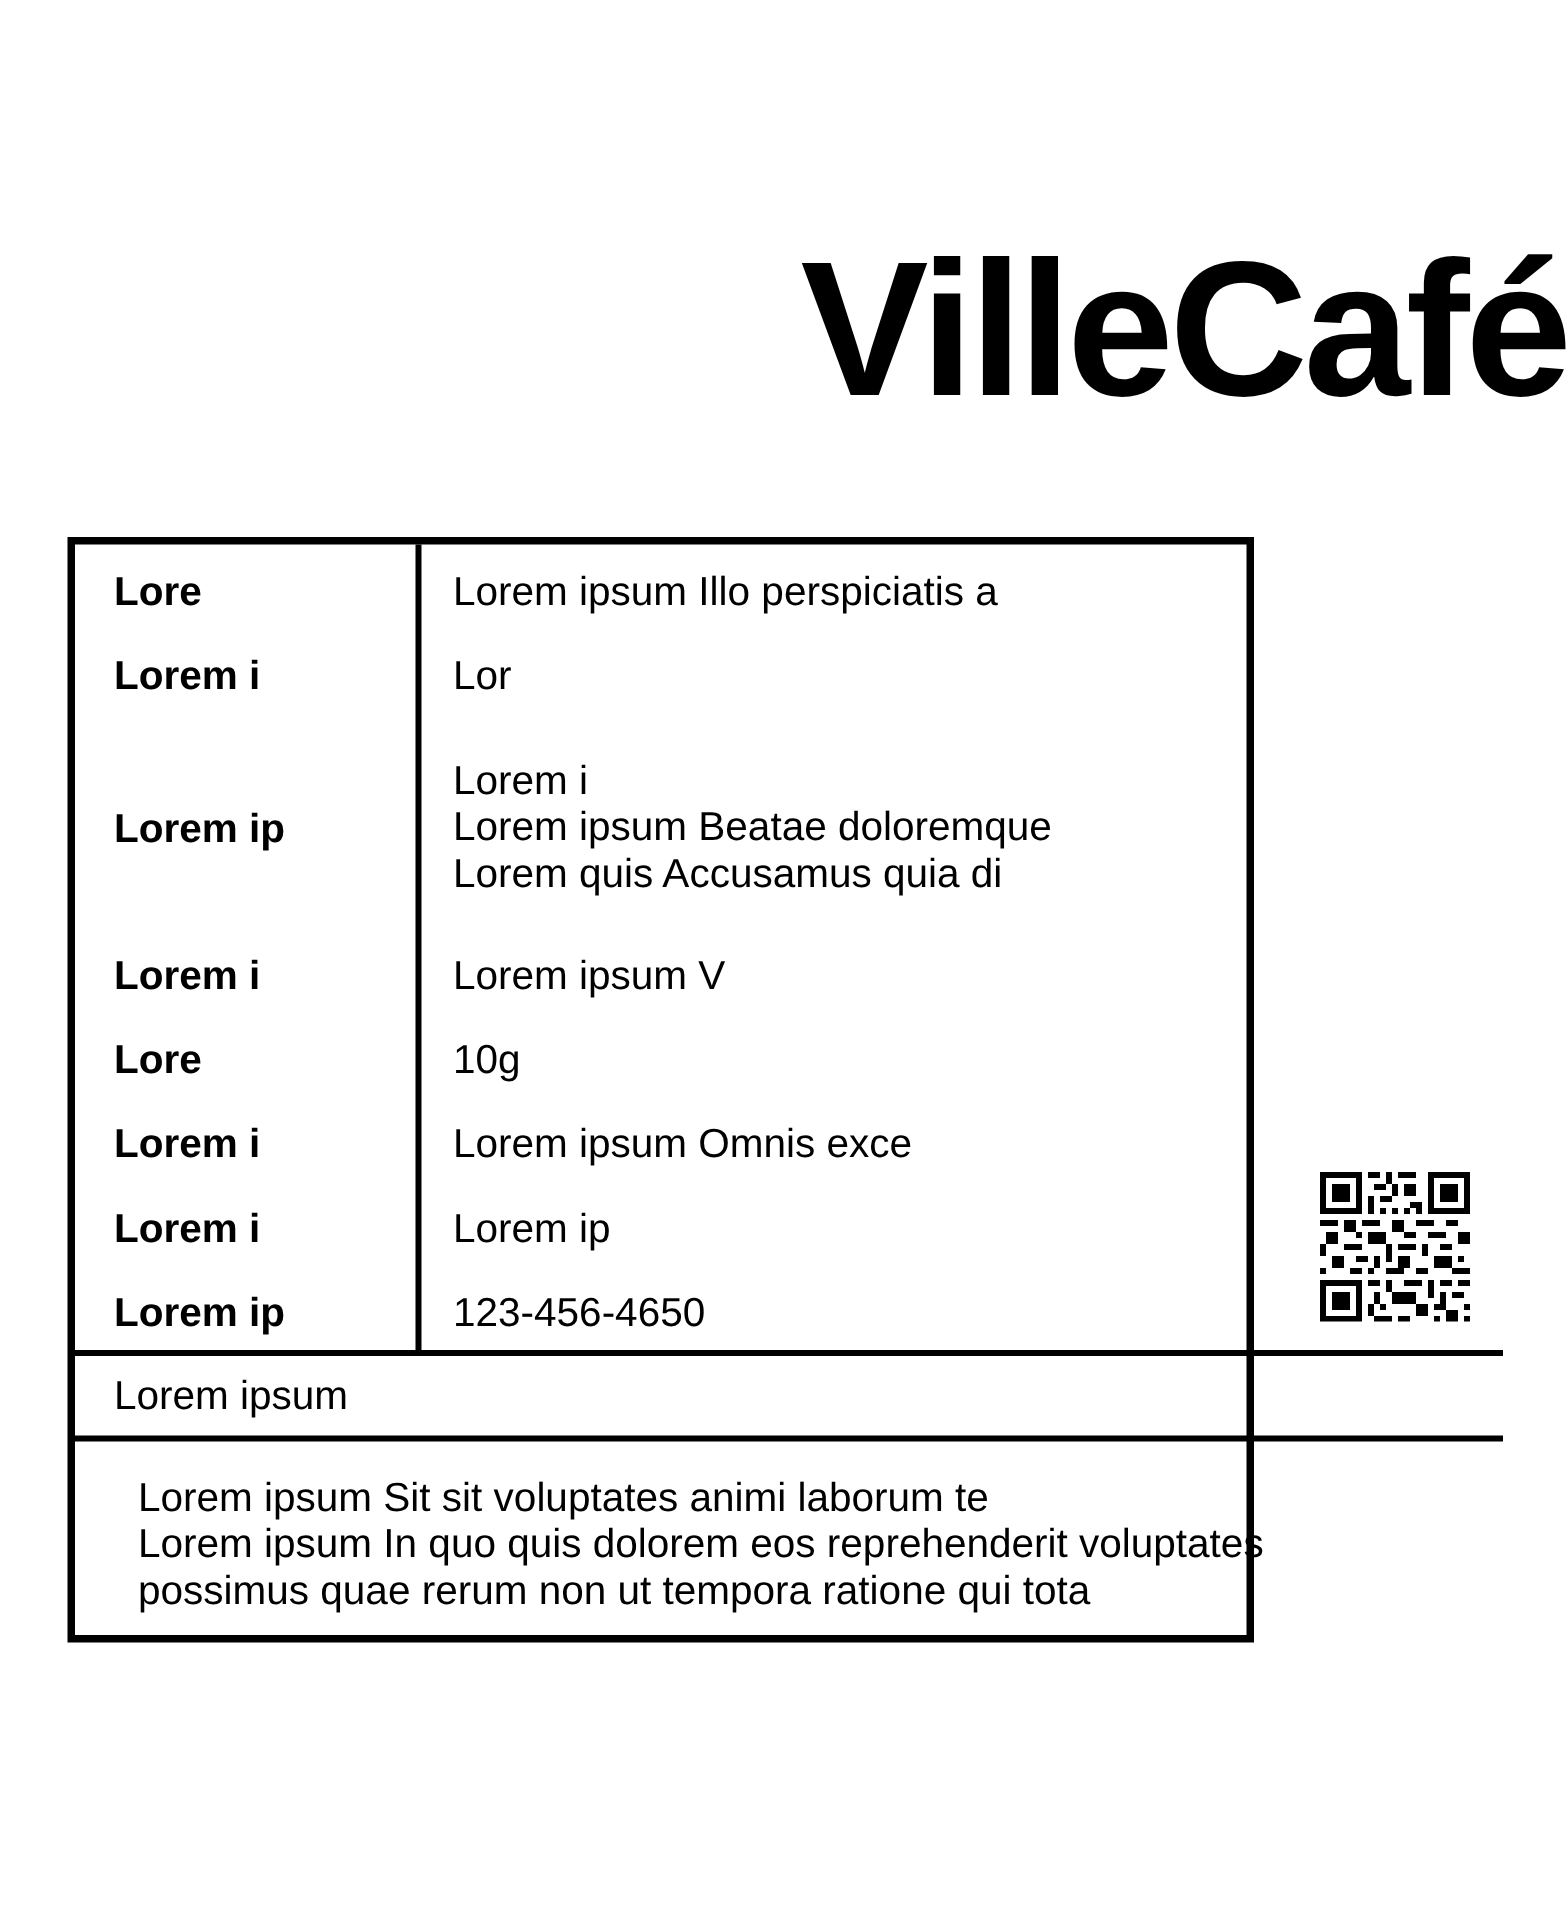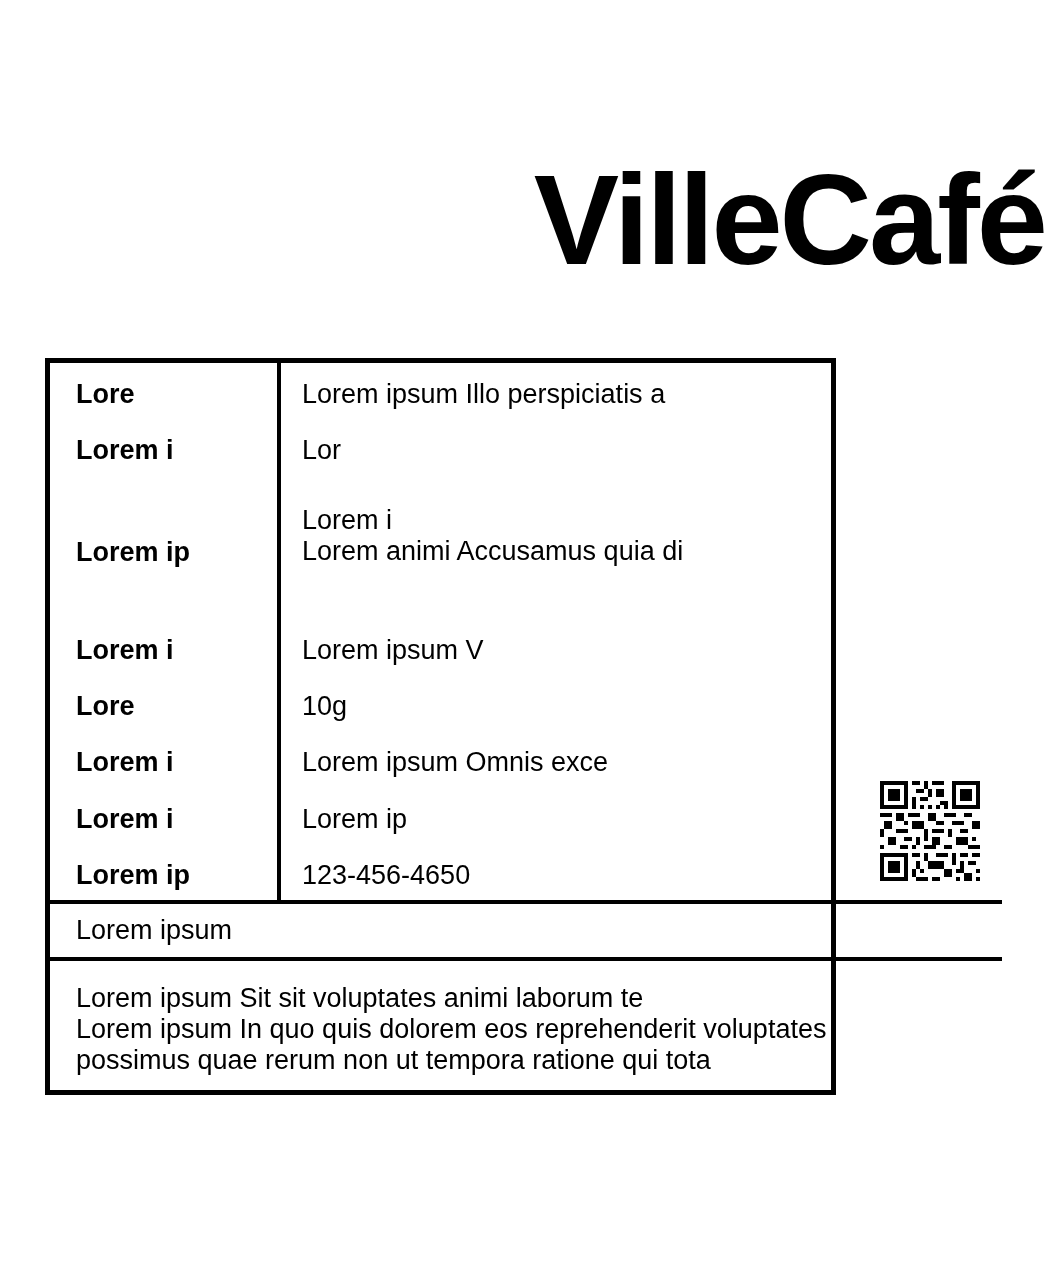--- a/index.html
+++ b/index.html
@@ -15,21 +15,21 @@
   }
   .top-section { position: absolute; left: 0; top: 0; width: 952px; height: 537px; }
   .divider-v { position: absolute; left: 227px; top: 0; width: 4px; height: 537px; background: #000; }
   .row { position: absolute; left: 0; width: 952px; font-size: 27px; line-height: 31px; }
   .row .label { position: absolute; left: 26px; font-weight: 700; }
   .row .value { position: absolute; left: 252px; }
   .hline1 { position: absolute; left: 0; top: 537px; width: 952px; height: 4px; background: #000; }
   .subhead { position: absolute; left: 26px; top: 552px; font-size: 27px; font-weight: 400; line-height: 31px; }
   .hline2 { position: absolute; left: 0; top: 594px; width: 952px; height: 4px; background: #000; }
   .note { position: absolute; left: 26px; top: 620px; font-size: 27px; line-height: 31px; }
-  .note div { white-space: nowrap; }
+  .note div { white-space: nowrap; margin-left: 16px; }
   .qr { position: absolute; left: 830px; top: 418px; width: 100px; height: 100px; }
 </style>
 </head>
 <body>
 
 <div class="title">VilleCafé</div>
 
 <div class="card">
   <div class="top-section">
     <div class="divider-v"></div>
@@ -39,21 +39,22 @@
       <span class="value">Lorem ipsum Illo perspiciatis a</span>
     </div>
     <div class="row" style="top:72px">
       <span class="label">Lorem i</span>
       <span class="value">Lor</span>
     </div>
     <div class="row" style="top:142px">
       <span class="label" style="top:32px">Lorem ip</span>
       <div class="value">
         <div>Lorem i</div>
-        <div>Lorem animi Accusamus quia di</div>
+        <div>Lorem ipsum Beatae doloremque</div>
+        <div>Lorem quis Accusamus quia di</div>
       </div>
     </div>
     <div class="row" style="top:272px">
       <span class="label">Lorem i</span>
       <span class="value">Lorem ipsum V</span>
     </div>
     <div class="row" style="top:328px">
       <span class="label">Lore</span>
       <span class="value">10g</span>
     </div>

